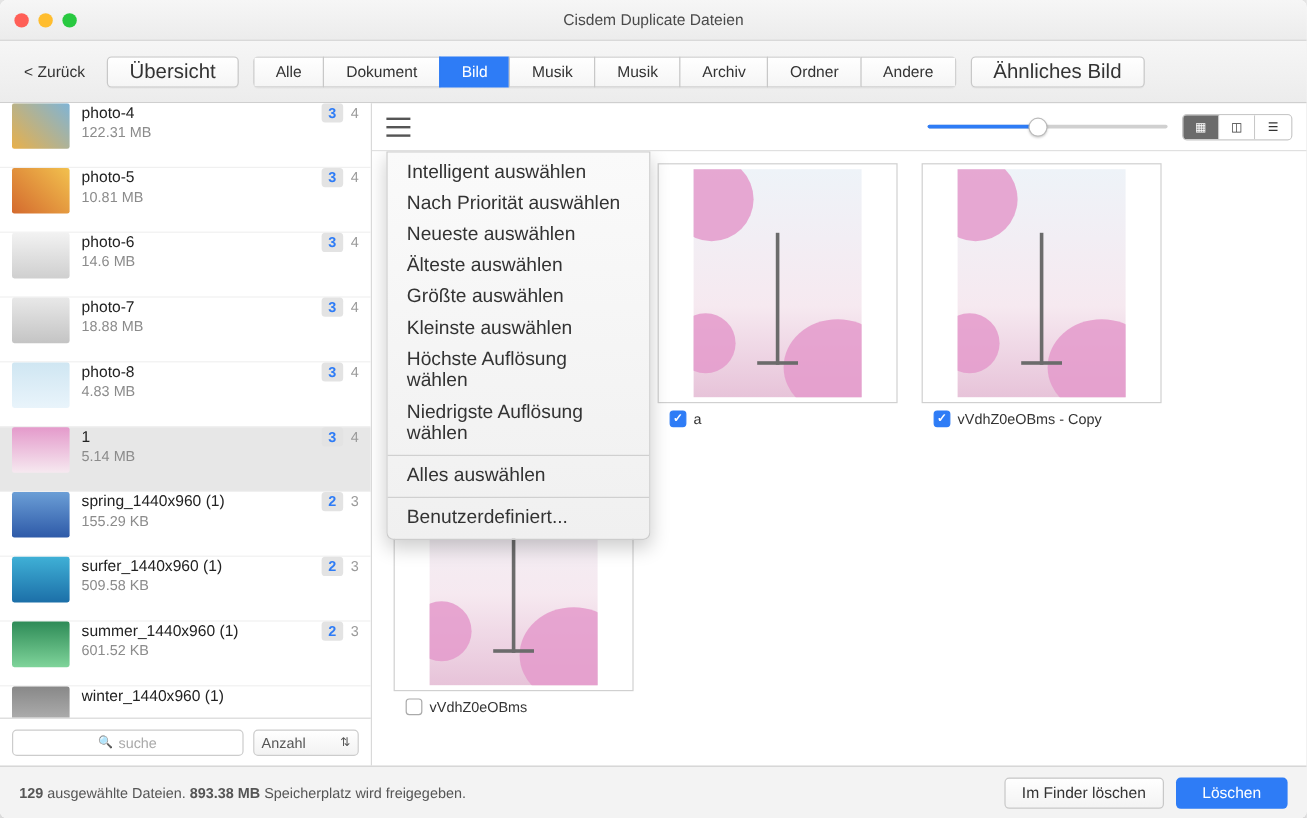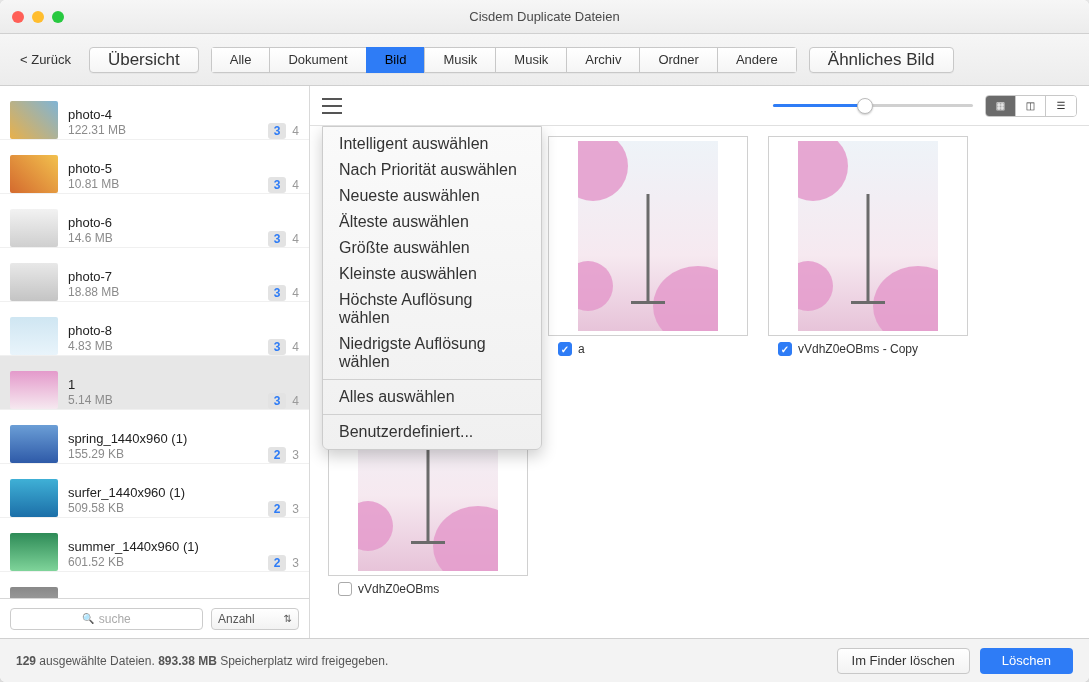--- a/index.html
+++ b/index.html
@@ -11,26 +11,26 @@
 .dot{width:12px;height:12px;border-radius:50%}
 .dot.r{background:#ff5f57}.dot.y{background:#ffbd2e}.dot.g{background:#28c940}
 .title{position:absolute;width:100%;text-align:center;font-size:13px;color:#4a4a4a}
 
 .toolbar{height:52px;background:linear-gradient(#f6f6f6,#ececec);border-bottom:1px solid #cfcfcf;display:flex;align-items:center;padding:0 14px;gap:12px}
 .back{font-size:13px;color:#333;cursor:pointer;padding:0 6px}
 .btn{height:26px;padding:0 18px;background:linear-gradient(#fff,#f5f5f5);border:1px solid #c8c8c8;border-radius:4px;font-size:17px;color:#333;display:flex;align-items:center;box-shadow:0 1px 0 rgba(0,0,0,.03)}
 .seg{display:flex;border-radius:4px;overflow:hidden;box-shadow:0 1px 0 rgba(0,0,0,.03)}
 .seg .sbtn{height:26px;padding:0 18px;background:linear-gradient(#fff,#f5f5f5);border:1px solid #c8c8c8;border-right:none;font-size:13px;color:#333;display:flex;align-items:center}
 .seg .sbtn:last-child{border-right:1px solid #c8c8c8}
-.seg .sbtn.act{background:#2e7cf6;color:#000000;border-color:#2e7cf6}
+.seg .sbtn.act{background:#2e7cf6;color:#ffffff;border-color:#2e7cf6}
 
 .body{flex:1;display:flex;min-height:0}
 .sidebar{width:310px;border-right:1px solid #d9d9d9;display:flex;flex-direction:column;background:#fff}
 .list{flex:1;overflow:hidden}
-.row{height:54px;display:flex;align-items:flex-end;padding:0 10px;gap:10px;border-bottom:1px solid #f0f0f0}
+.row{height:54px;display:flex;align-items:flex-start;padding:0 10px;gap:10px;border-bottom:1px solid #f0f0f0}
 .row.sel{background:#e7e7e7}
 .thumb{width:48px;height:38px;border-radius:2px;background:#c8d4e2;flex-shrink:0;position:relative;overflow:hidden}
 .info{flex:1;min-width:0}
 .fname{font-size:13px;color:#222;line-height:1.3;white-space:nowrap;overflow:hidden;text-overflow:ellipsis}
 .fsize{font-size:12px;color:#8b8b8b;line-height:1.3}
 .counts{display:flex;gap:6px;align-items:center}
 .csel{background:#e3e3e3;color:#2e7cf6;font-size:12px;padding:1px 6px;border-radius:3px;font-weight:600}
 .ctot{color:#9a9a9a;font-size:12px}
 .sbot{height:40px;border-top:1px solid #d7d7d7;display:flex;align-items:center;padding:0 10px;gap:8px}
 .srch{flex:1;height:22px;border:1px solid #ccc;border-radius:4px;background:#fff;display:flex;align-items:center;justify-content:center;gap:4px;color:#aaa;font-size:12px}

